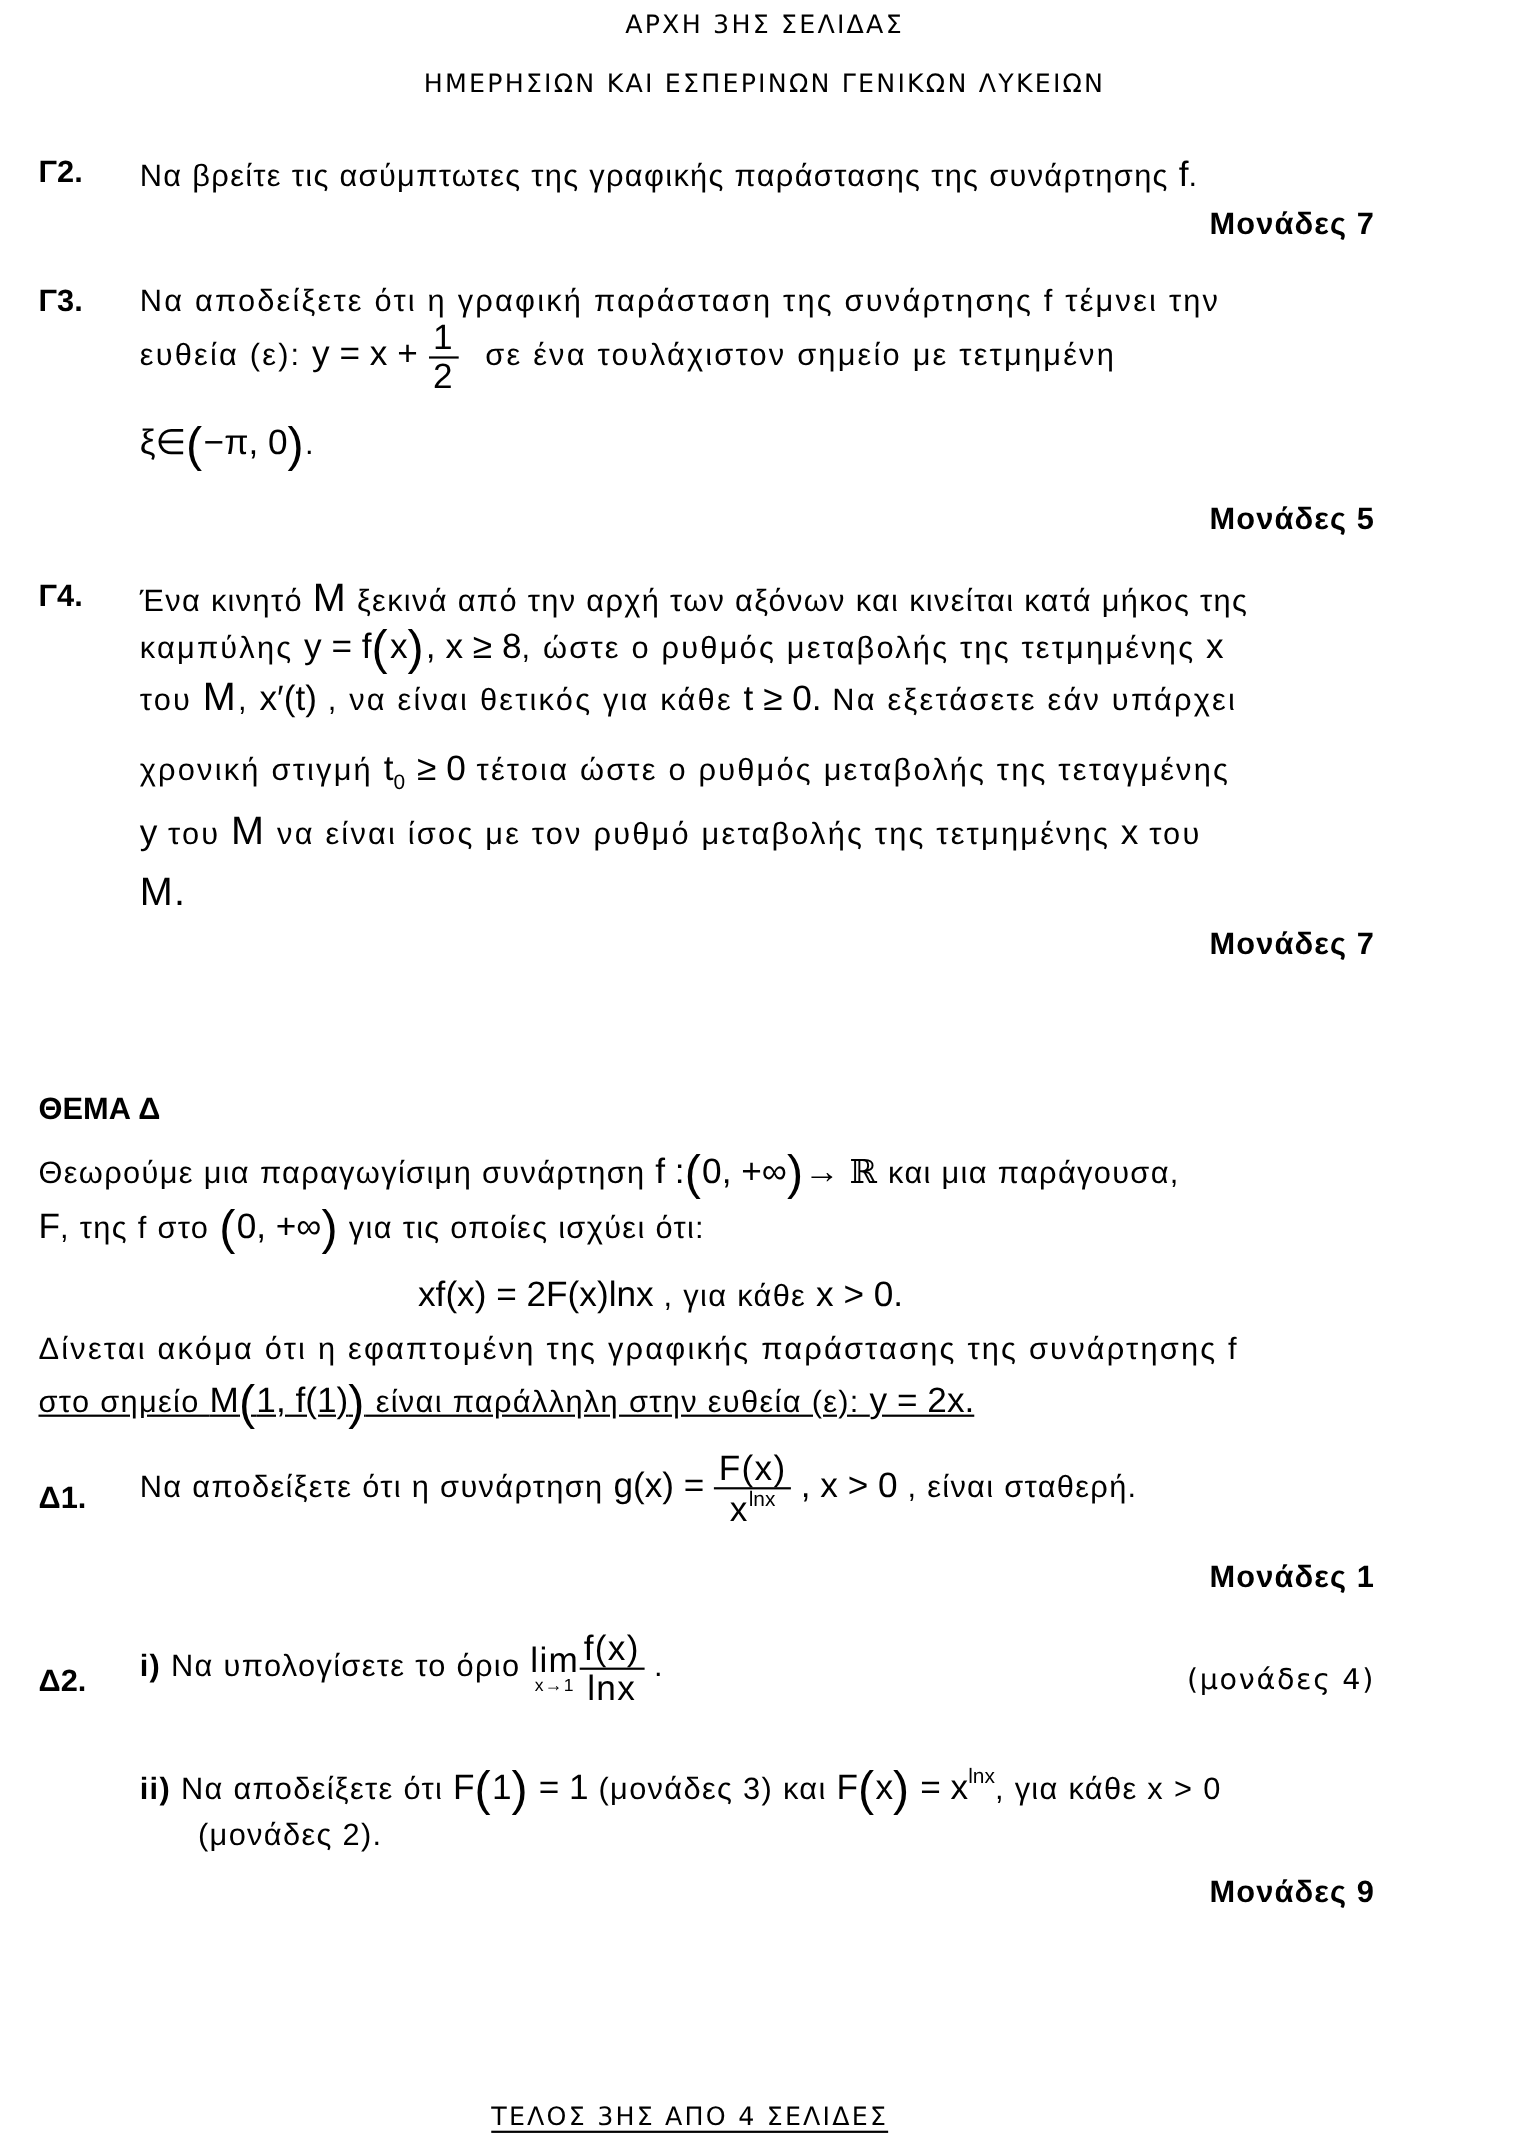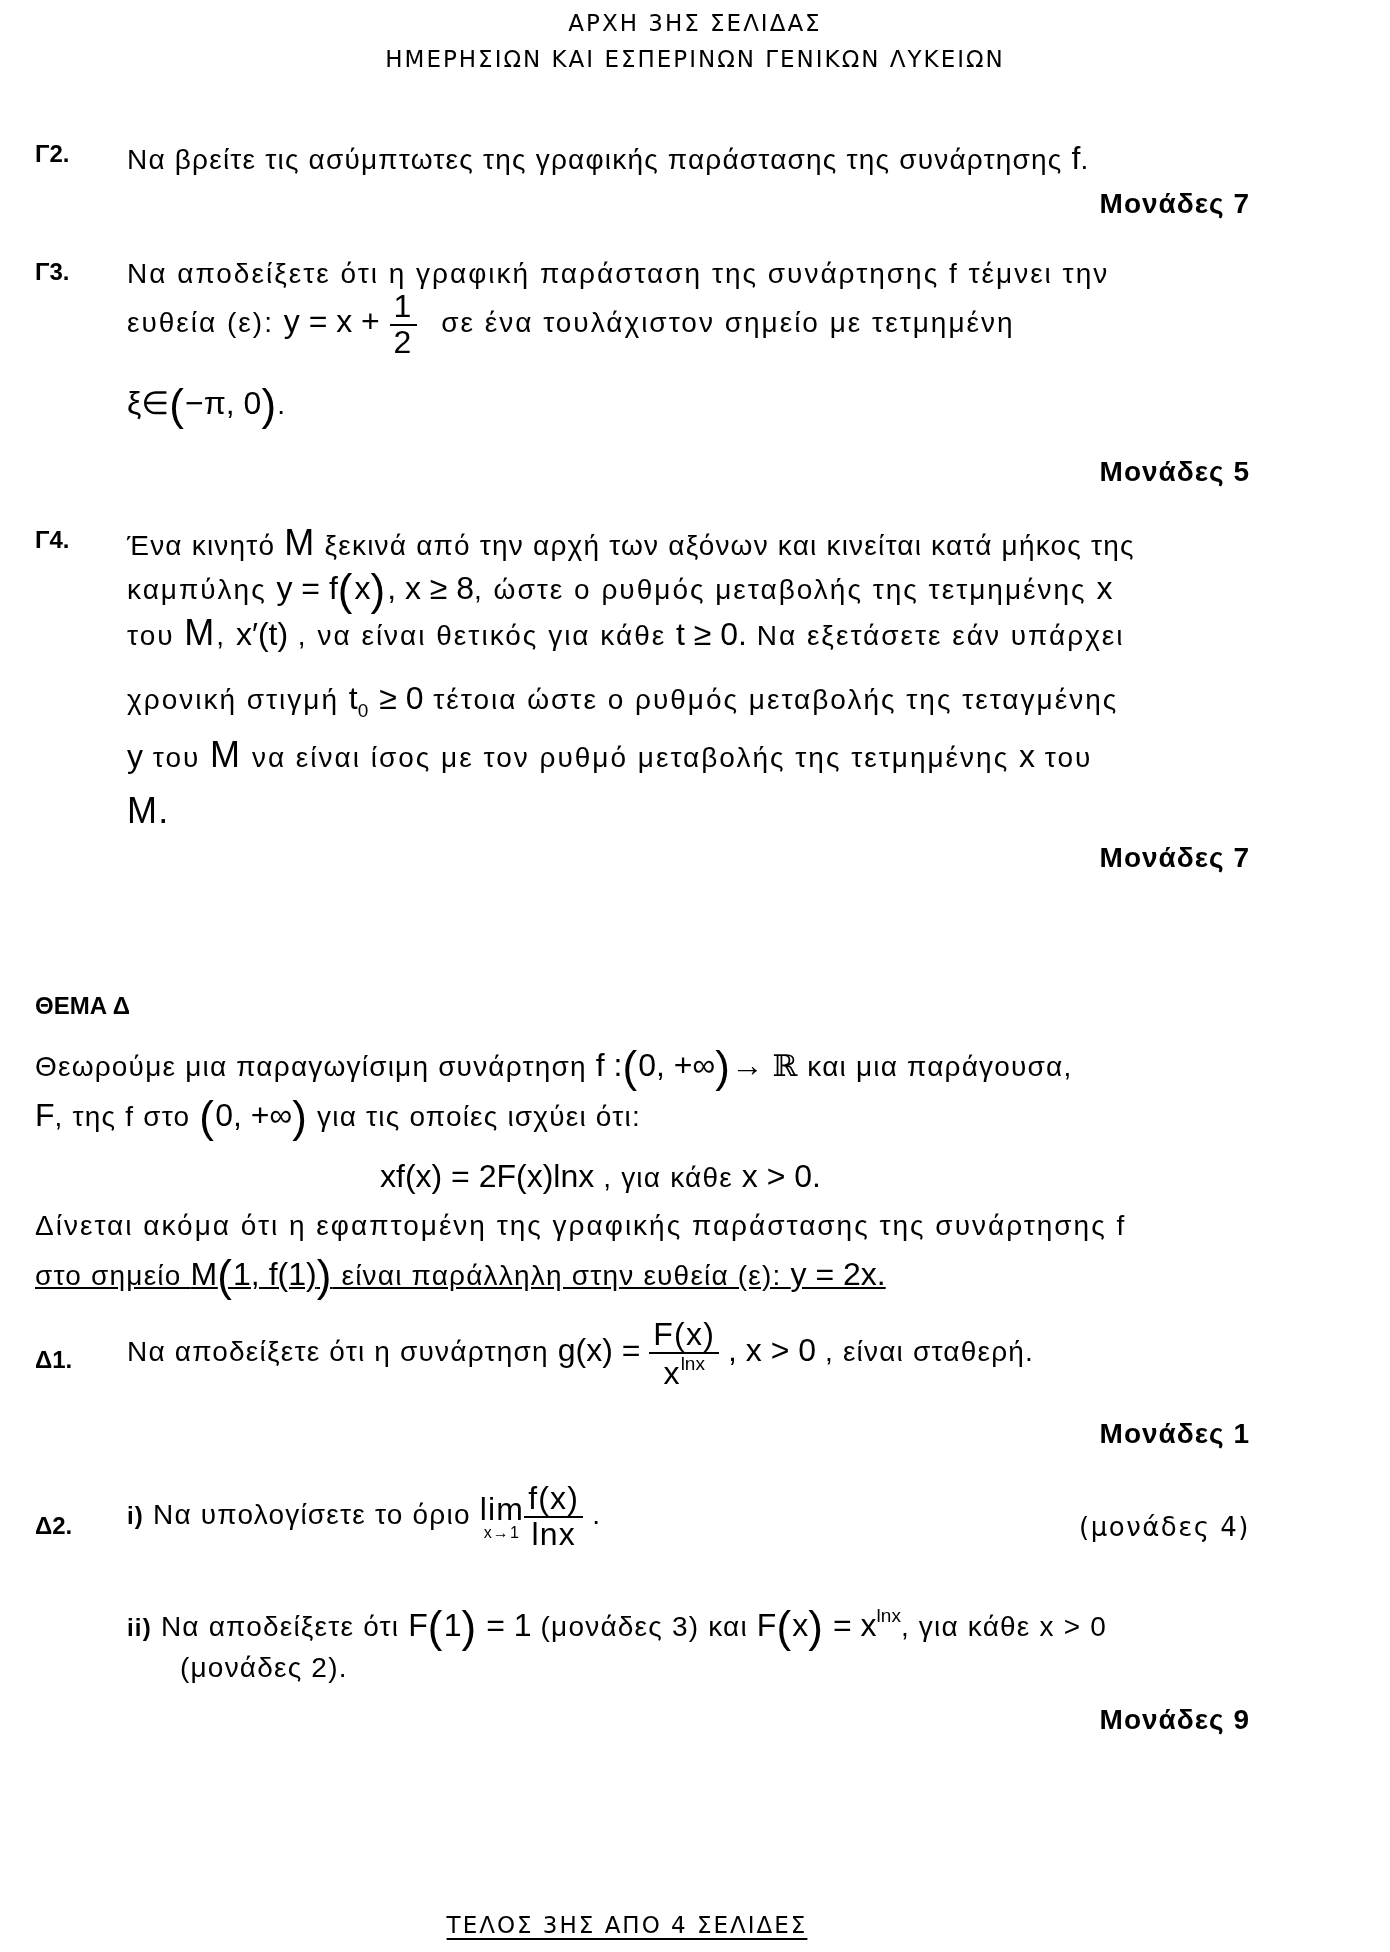--- a/index.html
+++ b/index.html
@@ -4,42 +4,42 @@
   <style>
     html, body { margin: 0; padding: 0; background: #ffffff; }
     body {
       width: 1390px; height: 1952px; position: relative; overflow: hidden;
       color: #000; font-family: "Liberation Sans", sans-serif;
     }
     .abs { position: absolute; white-space: nowrap; }
     .hdr { font-family: "DejaVu Sans", sans-serif; font-size: 23px; letter-spacing: 2px; left: 0; width: 1390px; text-align: center; }
     .txt { font-size: 28px; letter-spacing: 1.2px; }
     .txt.wide { letter-spacing: 2px; }
-    .lbl { font-size: 24px; font-weight: bold; }
+    .lbl { font-size: 28px; font-weight: bold; }
     .pts { font-size: 28px; font-weight: bold; letter-spacing: 1px; right: 140px; text-align: right; margin-left: 36px; }
     .math { font-size: 32px; letter-spacing: 0; }
     .big { font-size: 44px; line-height: 1; vertical-align: -6px; font-weight: 300; }
     .mid { font-size: 36px; }
     .frac { display: inline-block; text-align: center; vertical-align: middle; font-size: 32px; line-height: 1.05; }
     .frac .num { display: block; border-bottom: 2px solid #000; padding: 0 4px; }
     .frac .den { display: block; padding: 0 4px; }
     sup.s { font-size: 19px; vertical-align: 14px; letter-spacing: 0; }
     sub.s { font-size: 19px; vertical-align: -8px; }
     .limwrap { display: inline-block; text-align: center; vertical-align: middle; line-height: 1; }
     .limwrap .lim { font-size: 32px; display: block; }
     .limwrap .under { font-size: 16px; display: block; }
     .dbl { font-family: "DejaVu Serif", serif; font-size: 30px; }
     .footer { font-family: "DejaVu Sans", sans-serif; font-size: 23px; letter-spacing: 2px; left: 0; width: 1254px; text-align: center; }
     .footer span { text-decoration: underline; text-underline-offset: 5px; }
   </style>
 </head>
 <body>
 
 <div class="abs hdr" style="top:10px;">ΑΡΧΗ 3ΗΣ ΣΕΛΙΔΑΣ</div>
-<div class="abs hdr" style="top:46px;text-align:center;">ΗΜΕΡΗΣΙΩΝ ΚΑΙ ΕΣΠΕΡΙΝΩΝ ΓΕΝΙΚΩΝ ΛΥΚΕΙΩΝ</div>
+<div class="abs hdr" style="top:64px;text-align:center;">ΗΜΕΡΗΣΙΩΝ ΚΑΙ ΕΣΠΕΡΙΝΩΝ ΓΕΝΙΚΩΝ ΛΥΚΕΙΩΝ</div>
 
 <div class="abs lbl" style="left:35px; top:140px;">Γ2.</div>
 <div class="abs txt" style="left:127px; top:140px;">
   <span>Να  βρείτε τις ασύμπτωτες της γραφικής παράστασης της συνάρτησης </span><span class="math">f</span><span>.</span>
 </div>
 <div class="abs pts" style="top:188px;">Μονάδες 7</div>
 
 <div class="abs lbl" style="left:35px; top:258px;">Γ3.</div>
 <div class="abs txt wide" style="left:127px; top:258px;">Να αποδείξετε ότι η γραφική παράσταση της συνάρτησης  f  τέμνει την</div>
 <div class="abs txt wide" style="left:127px; top:290px;">

